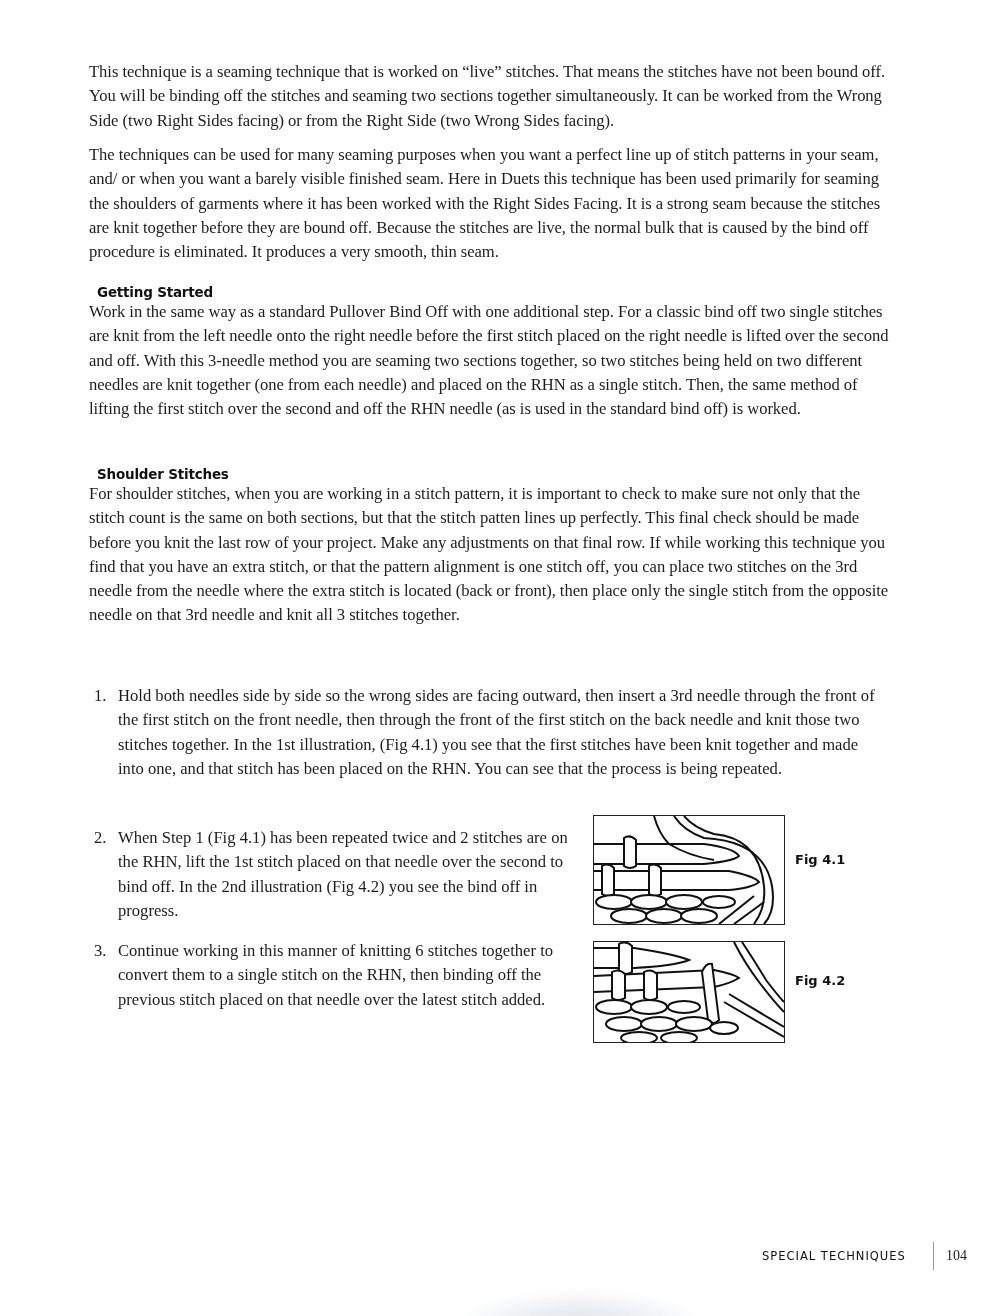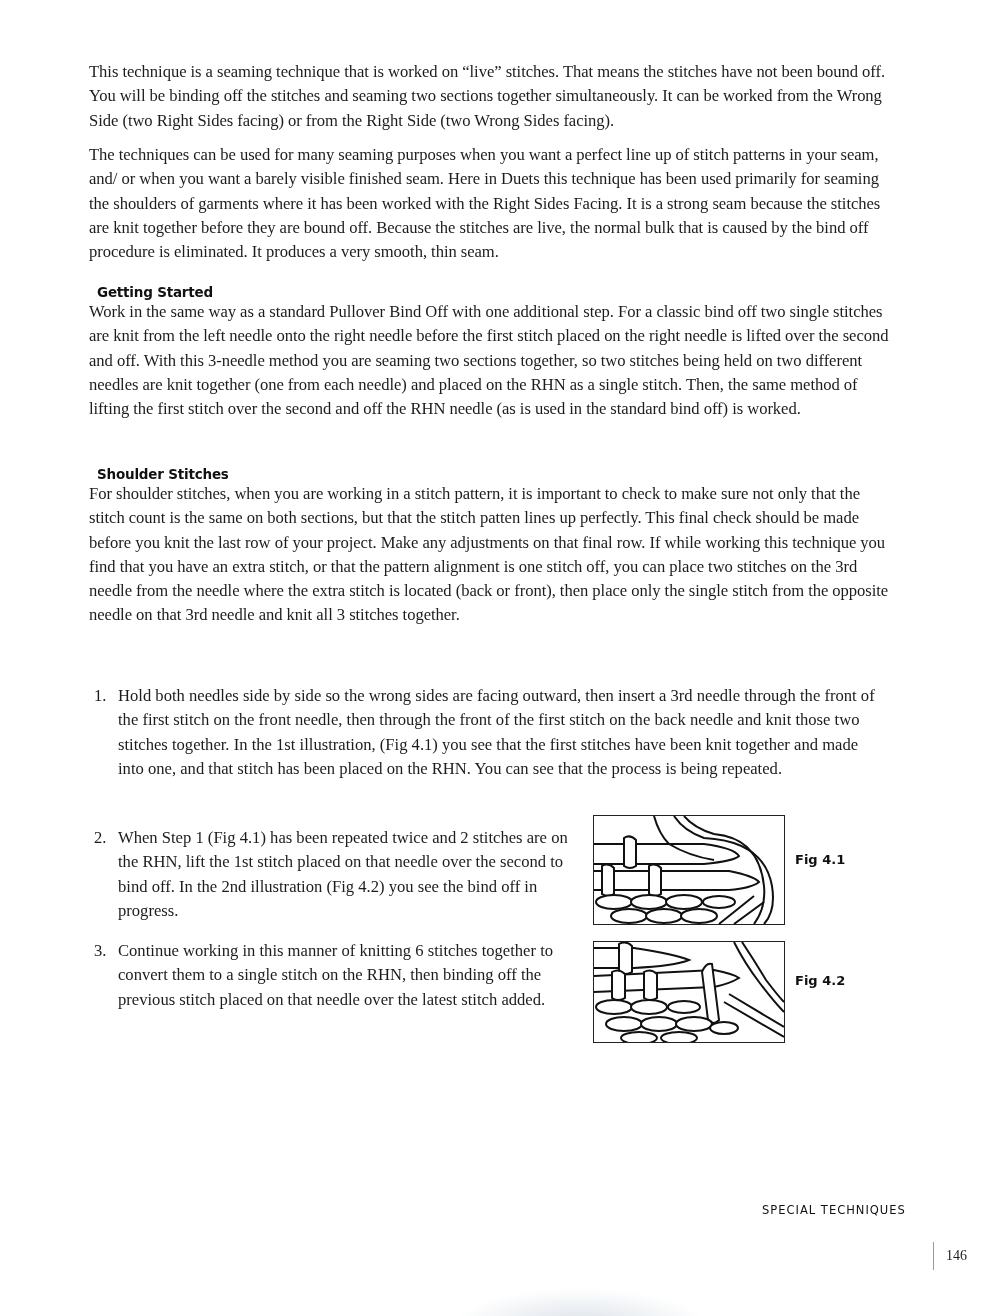--- a/index.html
+++ b/index.html
@@ -42,21 +42,21 @@
       position: absolute; left: 593px; width: 190px;
       border: 1.5px solid #222; background: #fff; overflow: hidden;
     }
     .fig svg { display: block; }
     .fig-label {
       position: absolute; left: 795px;
       font-family: "DejaVu Sans", "Liberation Sans", sans-serif;
       font-weight: bold; font-size: 13px; color: #111; margin-top: 32px;
     }
     .footer-section {
-      position: absolute; left: 762px; top: 1203px;
+      position: absolute; left: 762px; top: 1249px;
       font-family: "DejaVu Sans", "Liberation Sans", sans-serif;
       font-size: 11.5px; letter-spacing: 1px; color: #111;
     }
     .footer-divider {
       position: absolute; left: 933px; top: 1242px; width: 1px; height: 28px; background: #999;
     }
     .footer-page {
       position: absolute; left: 946px; top: 1248px;
       font-size: 14px; color: #222;
     }
@@ -150,16 +150,16 @@
       <ellipse cx="130" cy="86" rx="14" ry="6" fill="#fff"></ellipse>
       <ellipse cx="45" cy="96" rx="18" ry="6" fill="#fff"></ellipse>
       <ellipse cx="85" cy="96" rx="18" ry="6" fill="#fff"></ellipse>
     </svg>
   </div>
   <div class="fig-label" style="top:941px;">Fig 4.2</div>
 
 
   <div class="footer-section">SPECIAL TECHNIQUES</div>
   <div class="footer-divider"></div>
-  <div class="footer-page">146</div>
+  <div class="footer-page">104</div>
 
   <div class="shadow"></div>
 </div>
 
 </body></html>

